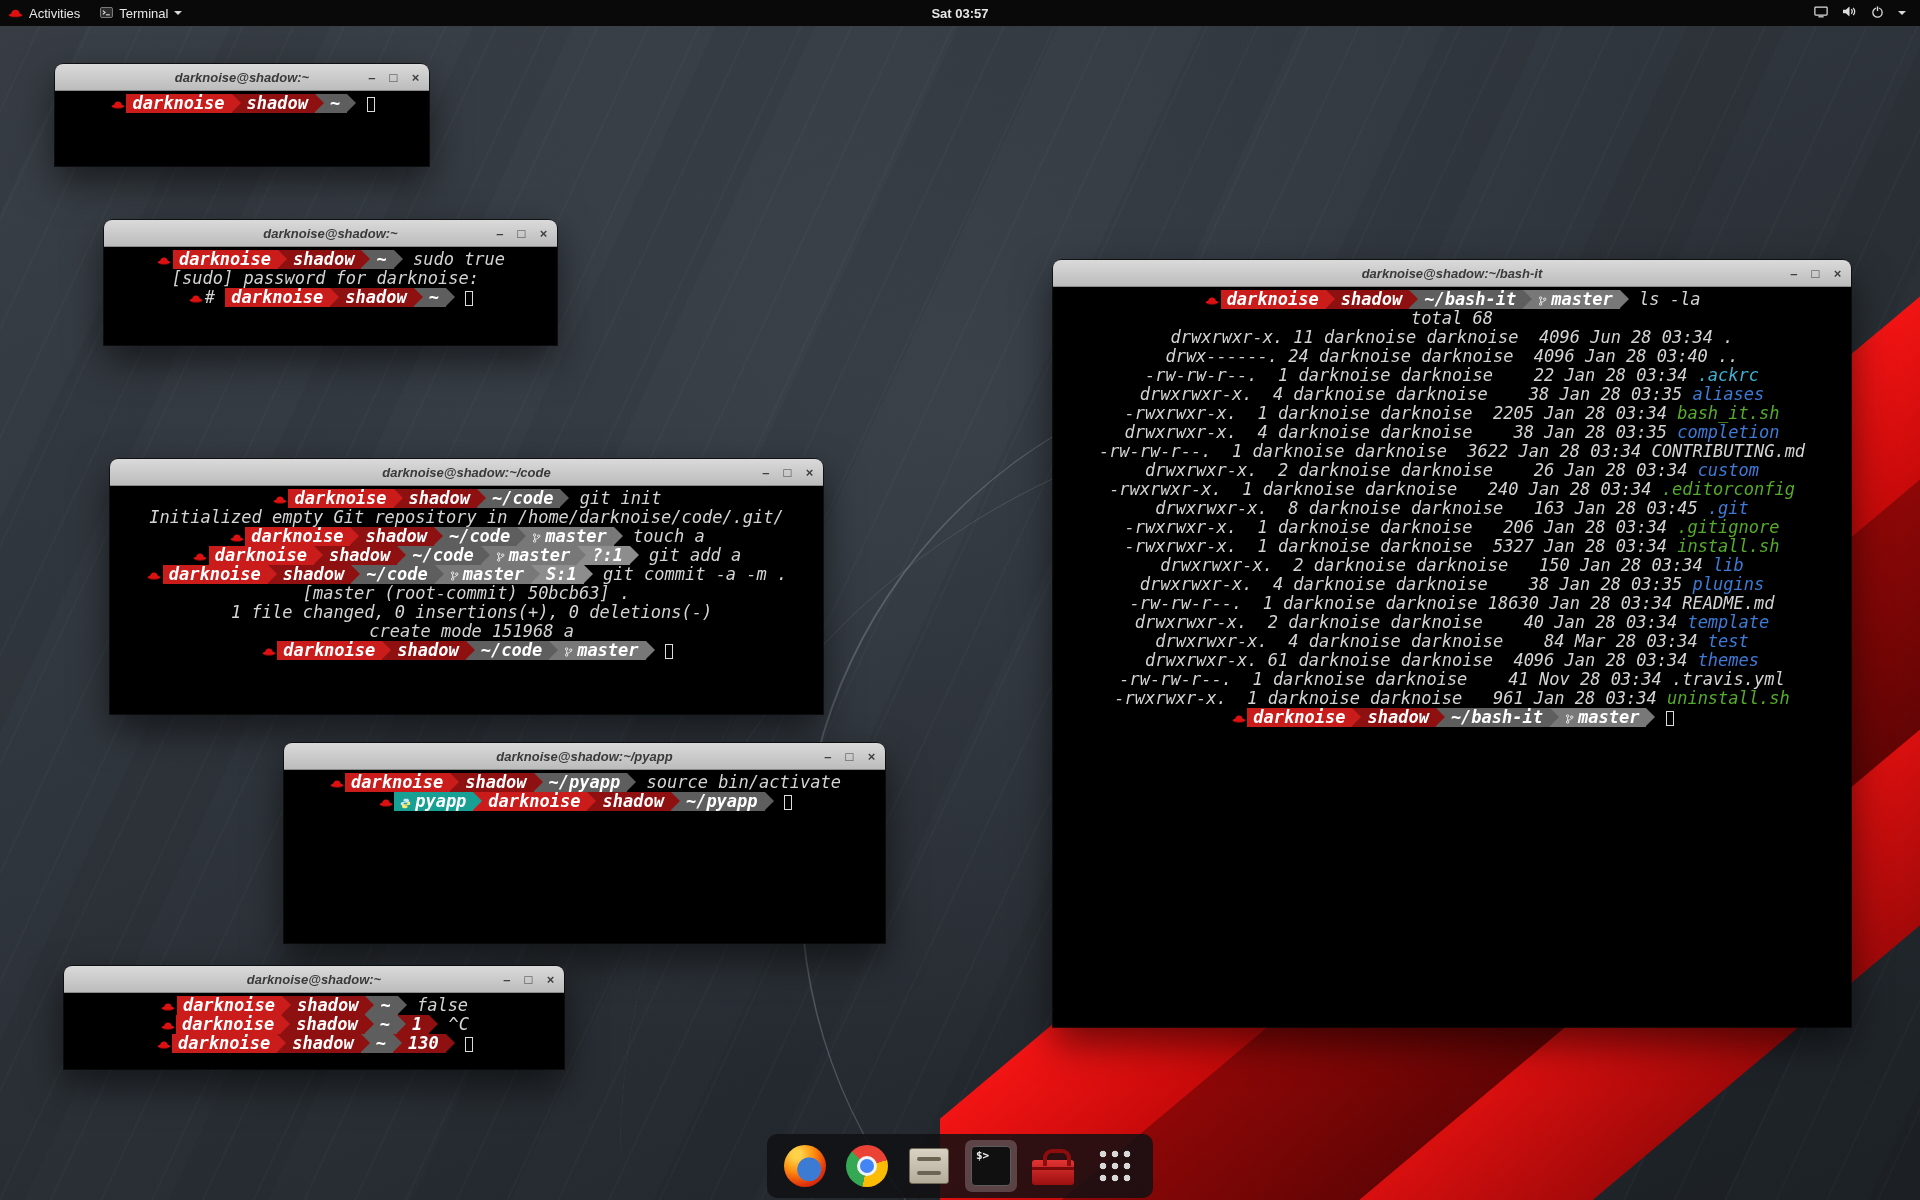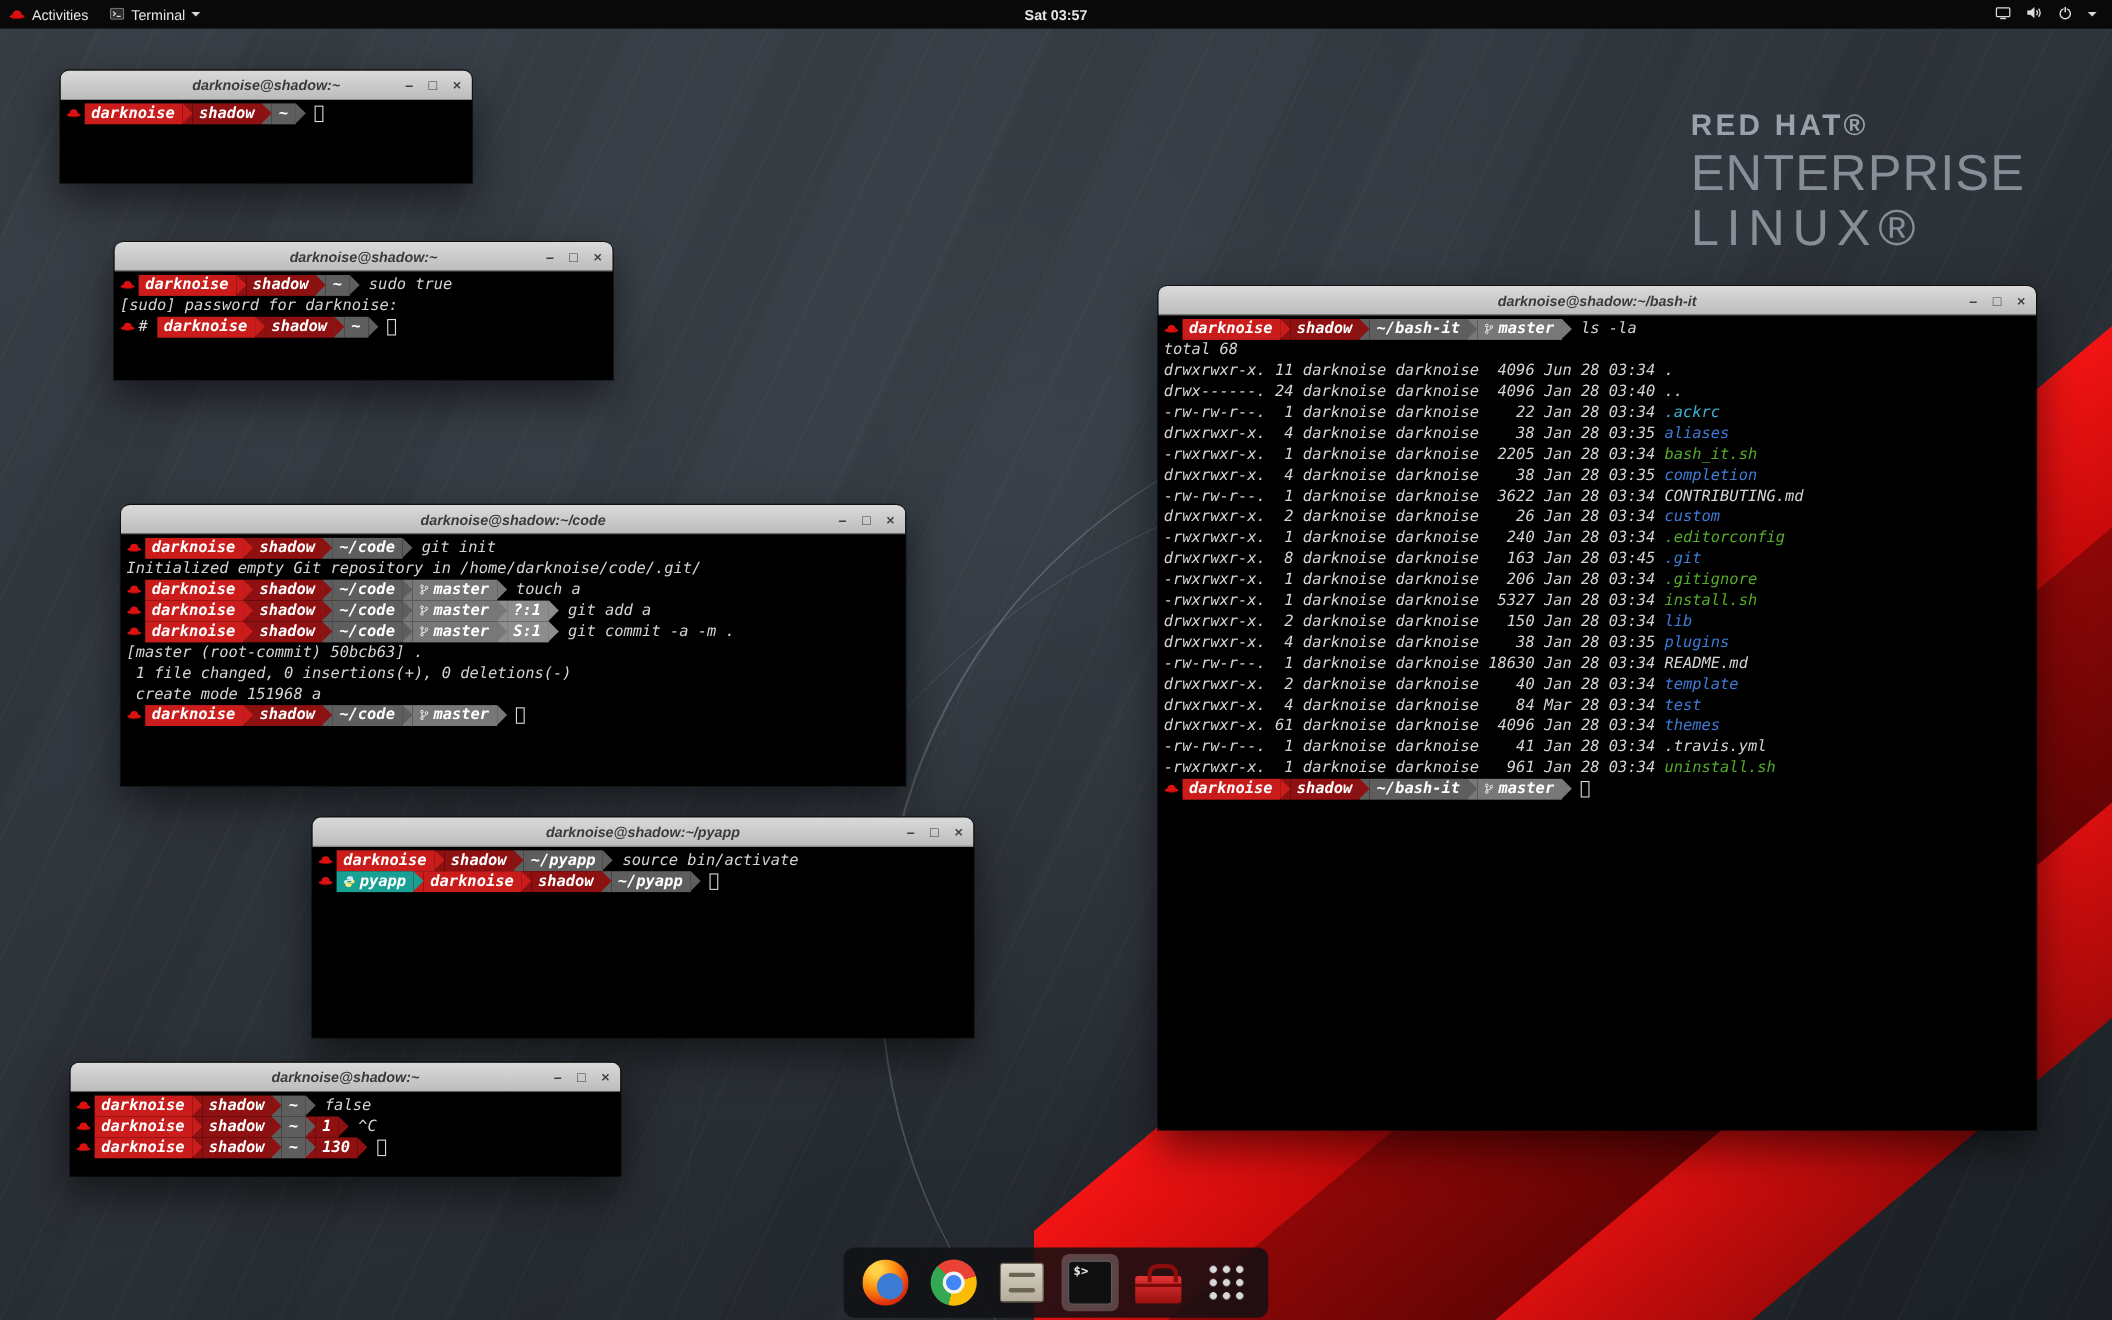--- a/index.html
+++ b/index.html
@@ -49,21 +49,21 @@
   #win3 { left:284px; top:743px; width:601px; height:200px; }
   #win4 { left:64px;  top:966px; width:500px; height:103px; }
   #win5 { left:1053px;top:260px; width:798px; height:767px; }
   .titlebar { height:27px; background:linear-gradient(#dadada,#bcbcbc); border-radius:8px 8px 0 0;
     border-bottom:1px solid #8a8a8a; position:relative; display:flex; align-items:center; justify-content:center;
     font-size:13px; font-weight:bold; color:#3a3a3a; cursor:default; }
   .win-btns { position:absolute; right:10px; top:0; height:100%; display:flex; align-items:center; gap:14px; }
   .wbtn { color:#3f3f3f; font-size:13px; line-height:1; cursor:pointer; }
   .term-body { position:absolute; left:0; right:0; top:27px; bottom:0; background:#000;
     padding:3px 5px; overflow:hidden;
-    font-family:"DejaVu Sans Mono",monospace; font-size:14px; line-height:19px; color:#d4d4d4; }
+    font-family:"DejaVu Sans Mono",monospace; font-size:17px; line-height:19px; color:#d4d4d4;text-align:center; }
   .t-line { white-space:pre; height:19px; }
   .tp { white-space:pre; }
   .seg { display:inline-block; height:19px; padding:0 7px 0 6px; color:#fff; font-weight:bold;
     vertical-align:top; white-space:pre; }
   .seg svg { vertical-align:-2px; margin-right:4px; }
   .sep { display:inline-block; width:9px; height:19px; vertical-align:top; position:relative; }
   .sep i { position:absolute; left:0; top:0; width:0; height:0; display:block;
     border-top:9.5px solid transparent; border-bottom:9.5px solid transparent; border-left:9px solid transparent; }
   .hat-ic { display:inline-block; width:17px; vertical-align:top; }
   .cursor { display:inline-block; width:8px; height:15px; border:1px solid #dcdcdc; vertical-align:middle; }
@@ -108,25 +108,20 @@
 
   <div class="wall-stripes"></div>
   <div class="arc1"></div>
   <div class="arc2"></div>
   <div class="ribbons">
     <div class="rb rb1"></div>
     <div class="rb rb2"></div>
     <div class="rb rb3"></div>
   </div>
 
-  <div class="branding">
-    <div class="brand-1">RED HAT®</div>
-    <div class="brand-2">ENTERPRISE</div>
-    <div class="brand-3">LINUX®</div>
-  </div>
 
   <div class="topbar">
     <div class="tb-left">
       <span class="tb-group">
         <span><svg viewBox="0 0 20 13" width="15" height="10">
               <path d="M4.2 8.6C4.2 4.4 6.6 2 10 2s5.8 2.4 5.8 6.6z" fill="#dd1111"></path>
               <ellipse cx="10" cy="9.2" rx="9.2" ry="2.6" fill="#dd1111"></ellipse>
               <path d="M2.5 10.8c4.5 1.5 10.5 1.5 15 0" stroke="#8a0a0a" stroke-width="1.1" fill="none"></path>
             </svg></span>
         <span>Activities</span>
@@ -350,21 +345,21 @@
         <div class="t-line"><span class="tp">-rwxrwxr-x.  1 darknoise darknoise   240 Jan 28 03:34 </span><span class="tp" style="color: rgb(85, 171, 42);">.editorconfig</span></div>
         <div class="t-line"><span class="tp">drwxrwxr-x.  8 darknoise darknoise   163 Jan 28 03:45 </span><span class="tp" style="color: rgb(62, 123, 214);">.git</span></div>
         <div class="t-line"><span class="tp">-rwxrwxr-x.  1 darknoise darknoise   206 Jan 28 03:34 </span><span class="tp" style="color: rgb(85, 171, 42);">.gitignore</span></div>
         <div class="t-line"><span class="tp">-rwxrwxr-x.  1 darknoise darknoise  5327 Jan 28 03:34 </span><span class="tp" style="color: rgb(85, 171, 42);">install.sh</span></div>
         <div class="t-line"><span class="tp">drwxrwxr-x.  2 darknoise darknoise   150 Jan 28 03:34 </span><span class="tp" style="color: rgb(62, 123, 214);">lib</span></div>
         <div class="t-line"><span class="tp">drwxrwxr-x.  4 darknoise darknoise    38 Jan 28 03:35 </span><span class="tp" style="color: rgb(62, 123, 214);">plugins</span></div>
         <div class="t-line"><span class="tp">-rw-rw-r--.  1 darknoise darknoise 18630 Jan 28 03:34 </span><span class="tp">README.md</span></div>
         <div class="t-line"><span class="tp">drwxrwxr-x.  2 darknoise darknoise    40 Jan 28 03:34 </span><span class="tp" style="color: rgb(62, 123, 214);">template</span></div>
         <div class="t-line"><span class="tp">drwxrwxr-x.  4 darknoise darknoise    84 Mar 28 03:34 </span><span class="tp" style="color: rgb(62, 123, 214);">test</span></div>
         <div class="t-line"><span class="tp">drwxrwxr-x. 61 darknoise darknoise  4096 Jan 28 03:34 </span><span class="tp" style="color: rgb(62, 123, 214); margin-top: 15px;">themes</span></div>
-        <div class="t-line"><span class="tp">-rw-rw-r--.  1 darknoise darknoise    41 Jan 28 03:34 </span><span class="tp">.travis.yml</span></div>
+        <div class="t-line"><span class="tp">-rw-rw-r--.  1 darknoise darknoise    41 Nov 28 03:34 </span><span class="tp">.travis.yml</span></div>
         <div class="t-line"><span class="tp">-rwxrwxr-x.  1 darknoise darknoise   961 Jan 28 03:34 </span><span class="tp" style="color: rgb(85, 171, 42);">uninstall.sh</span></div>
         <div class="t-line"><span class="hat-ic"><svg viewBox="0 0 20 13" width="14" height="9">
               <path d="M4.2 8.6C4.2 4.4 6.6 2 10 2s5.8 2.4 5.8 6.6z" fill="#dd1111"></path>
               <ellipse cx="10" cy="9.2" rx="9.2" ry="2.6" fill="#dd1111"></ellipse>
               <path d="M2.5 10.8c4.5 1.5 10.5 1.5 15 0" stroke="#8a0a0a" stroke-width="1.1" fill="none"></path>
             </svg></span><span class="seg" style="background: rgb(203, 28, 28);">darknoise</span><span class="sep" style="background: rgb(142, 16, 16);"><i style="border-left-color: rgb(203, 28, 28);"></i></span><span class="seg" style="background: rgb(142, 16, 16);">shadow</span><span class="sep" style="background: rgb(94, 94, 94);"><i style="border-left-color: rgb(142, 16, 16);"></i></span><span class="seg" style="background: rgb(94, 94, 94);">~/bash-it</span><span class="sep" style="background: rgb(120, 120, 120);"><i style="border-left-color: rgb(94, 94, 94);"></i></span><span class="seg" style="background: rgb(120, 120, 120);"><svg viewBox="0 0 12 14" width="9" height="12">
               <circle cx="3.5" cy="3" r="1.6" fill="none" stroke="#f0f0f0" stroke-width="1.2"></circle>
               <circle cx="3.5" cy="11" r="1.6" fill="none" stroke="#f0f0f0" stroke-width="1.2"></circle>
               <circle cx="9" cy="4.5" r="1.6" fill="none" stroke="#f0f0f0" stroke-width="1.2"></circle>
               <path d="M3.5 4.6v4.8M3.5 8.5c3 0 5.5-1 5.5-2.5" stroke="#f0f0f0" stroke-width="1.2" fill="none"></path>

